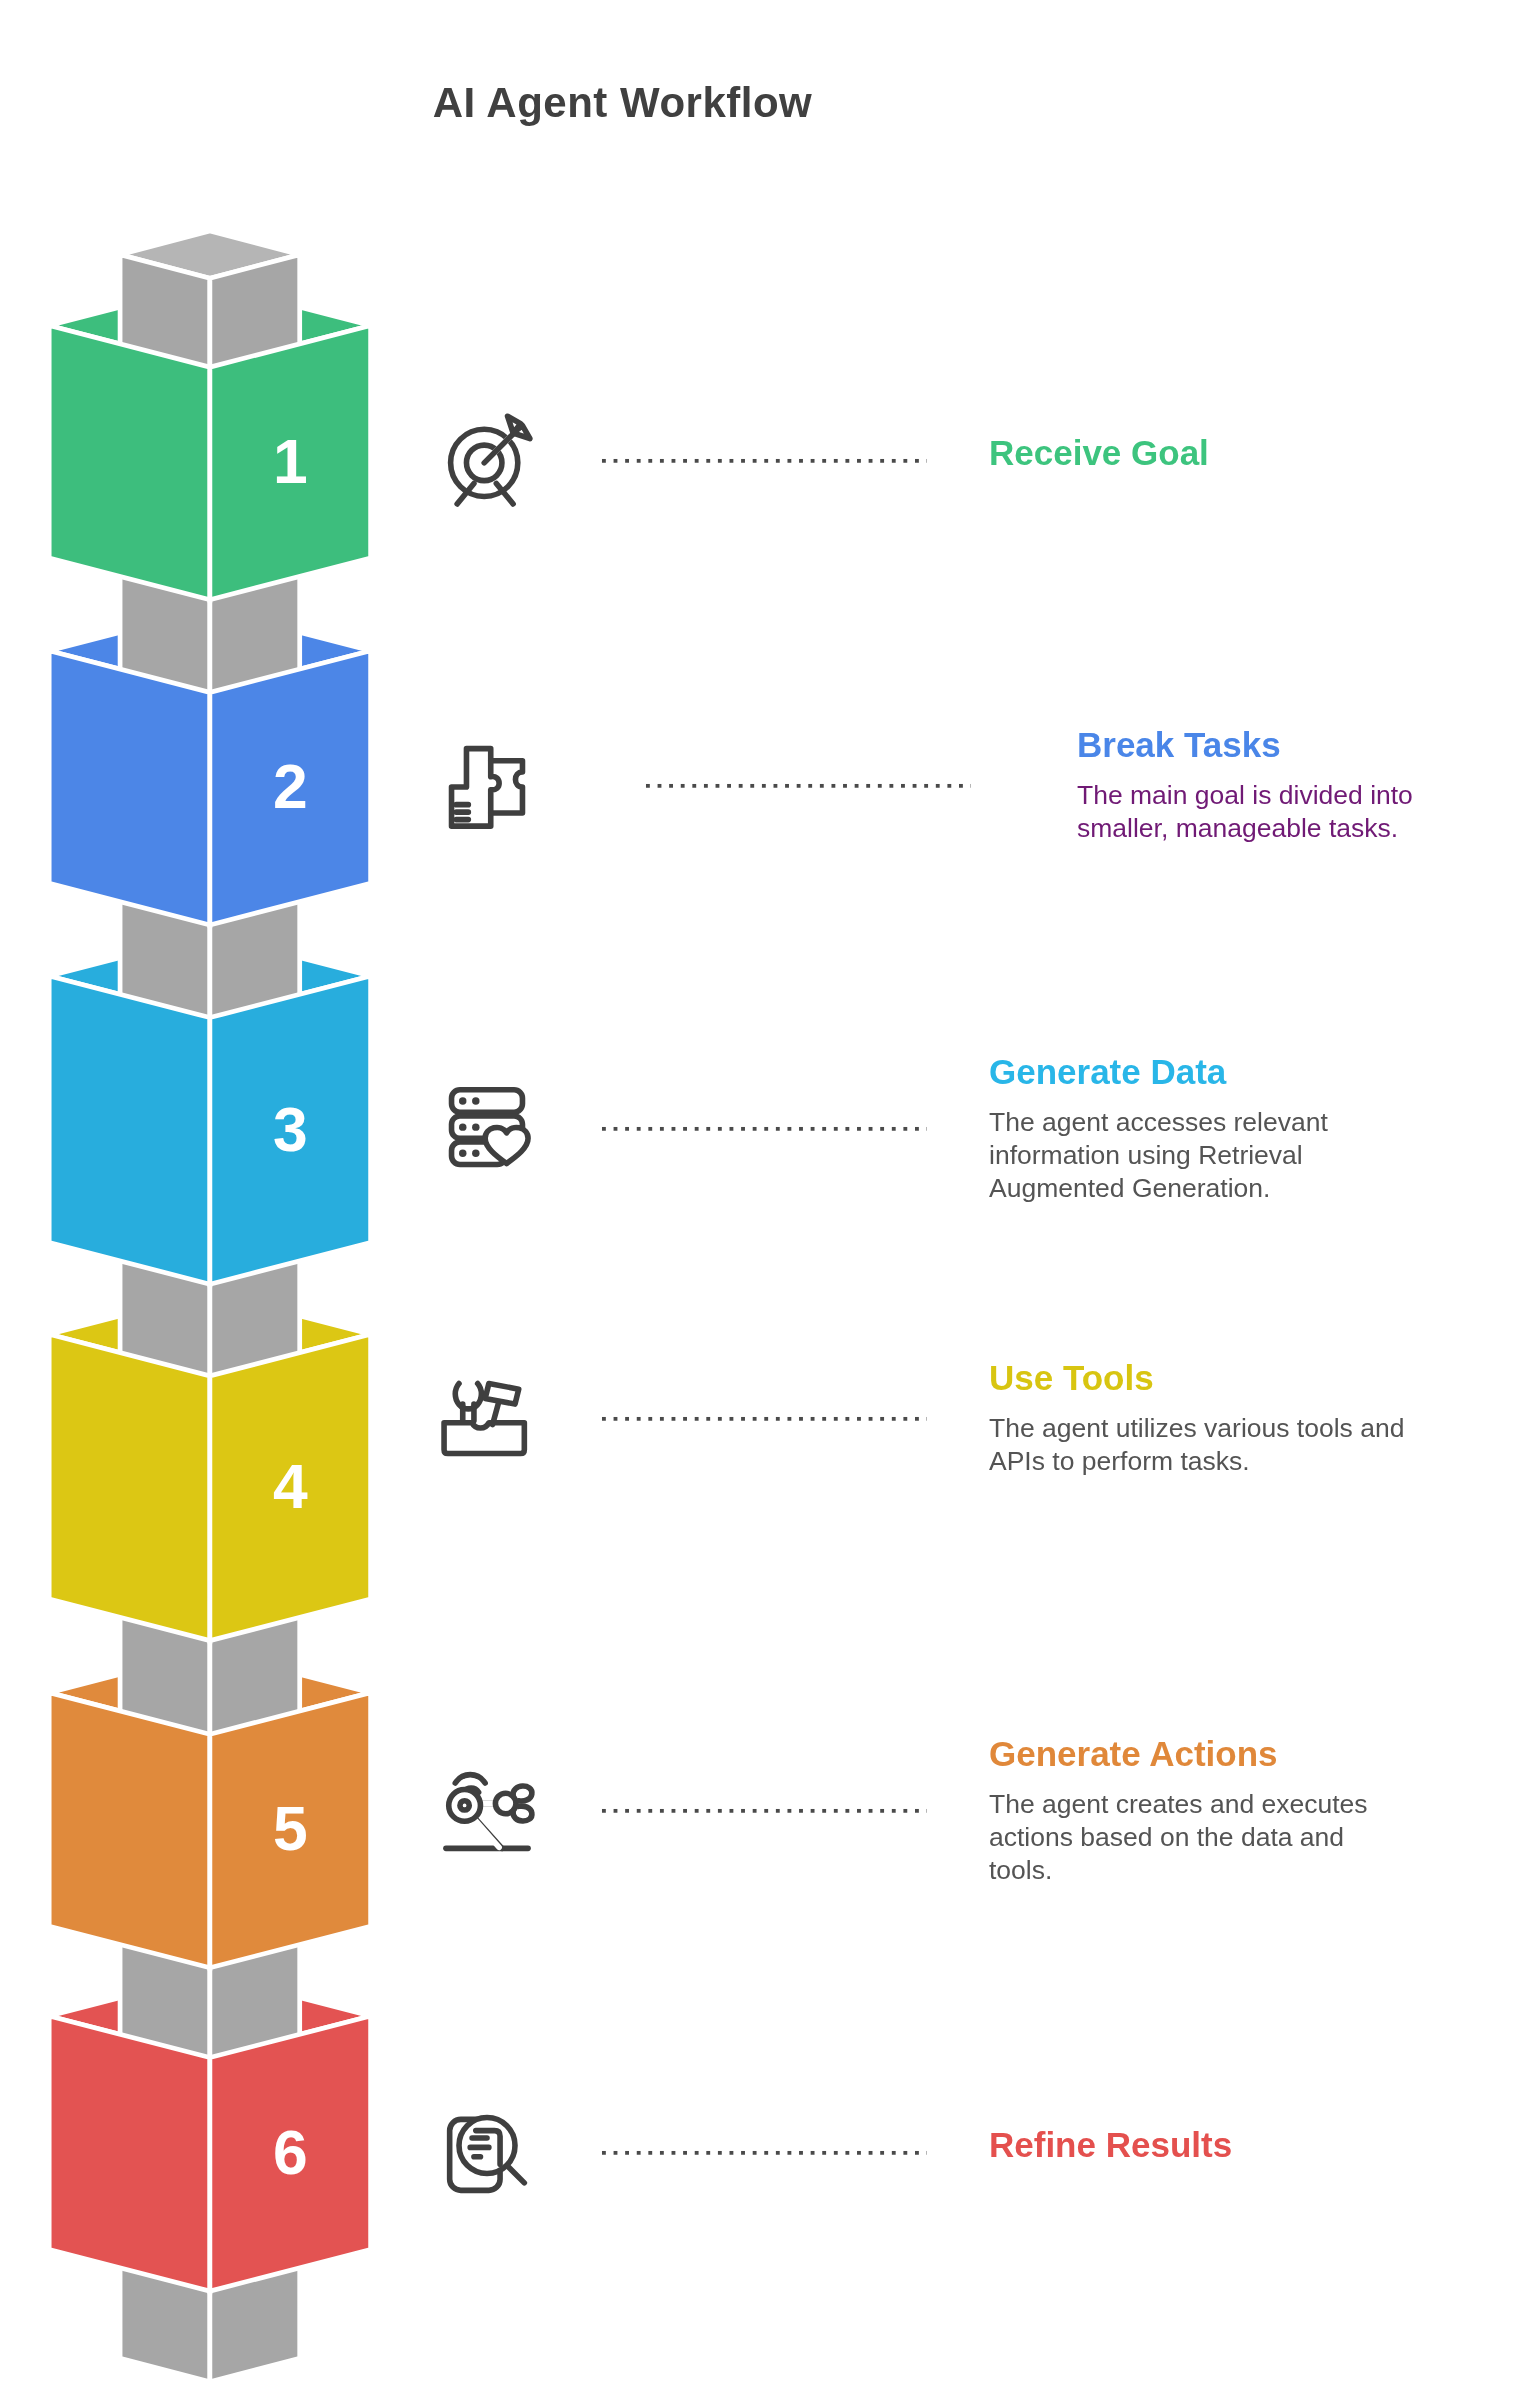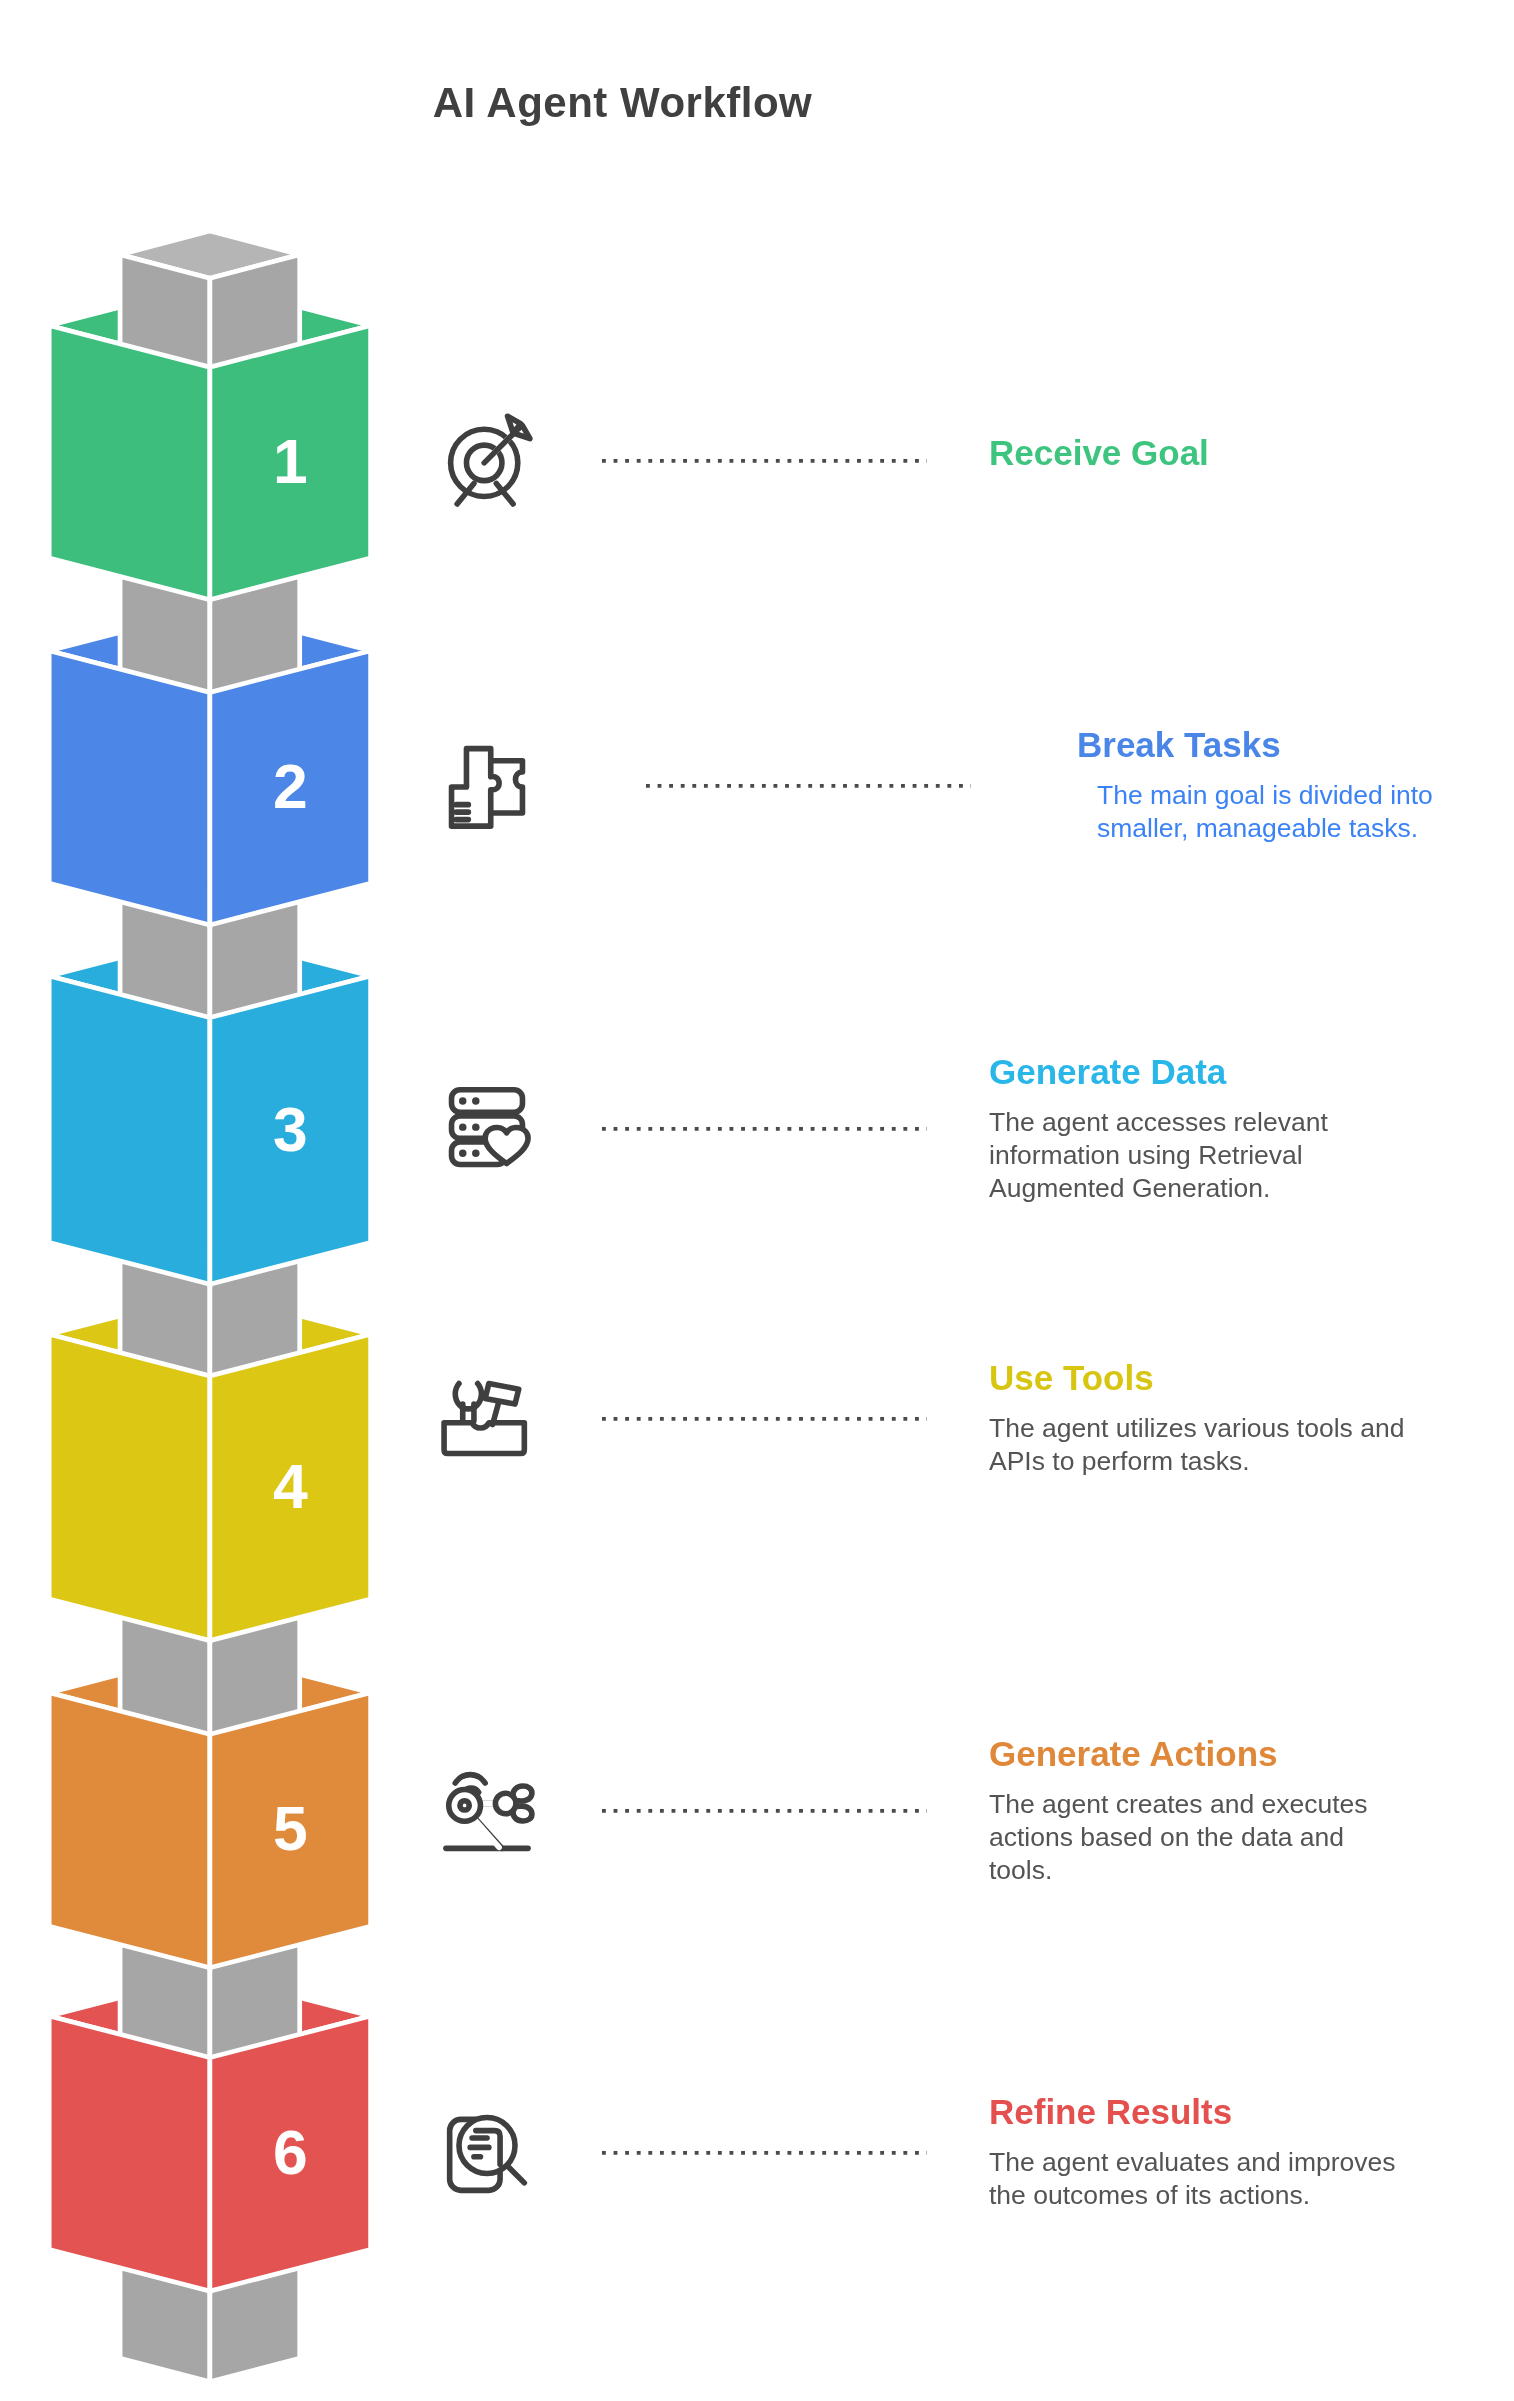--- a/index.html
+++ b/index.html
@@ -108,21 +108,21 @@
     <div class="icon-box">
       <svg class="icon-svg" width="112" height="112" viewBox="0 0 120 120" style="color: rgb(63, 63, 63);">
         <path d="M38,20 H64 V33 H98 V45 C88,45 88,61 98,61 V89 H64 V103 H22 V61 H38 V20"></path>
         <path d="M64,33 V50 C76,48 76,66 64,64 V89"></path>
         <path d="M27,80 H40 M27,88 H40 M27,96 H40" stroke-width="5"></path>
       </svg>
     </div>
     <div class="dots" style="color: rgb(74, 74, 74);"></div>
     <div class="text-block">
       <div class="step-title" style="color: rgb(74, 134, 232);">Break Tasks</div>
-      <div class="step-desc" style="color: #3b82f6; margin-left: 20px;">The main goal is divided into
+      <div class="step-desc" style="color: #701a75;">The main goal is divided into
 smaller, manageable tasks.</div>
     </div>
   </div>
 
   <div class="step" style="top:996px;">
     <div class="icon-box">
       <svg class="icon-svg" width="112" height="112" viewBox="0 0 120 120" style="color: rgb(63, 63, 63);">
         <rect x="22" y="18" width="76" height="24" rx="9"></rect>
         <rect x="22" y="46" width="76" height="24" rx="9"></rect>
         <rect x="22" y="74" width="58" height="24" rx="9"></rect>
@@ -194,19 +194,17 @@
         <rect class="fill-white" x="20" y="24" width="54" height="76" rx="12"></rect>
         <circle class="fill-white" cx="60" cy="52" r="30"></circle>
         <path d="M48,36 H68 Q74,36 74,42 V72" stroke-width="5"></path>
         <path d="M44,44 H60 M42,54 H62 M46,64 H53" stroke-width="5"></path>
         <path d="M82,74 L100,92" stroke-width="8"></path>
       </svg>
     </div>
     <div class="dots" style="color: rgb(74, 74, 74);"></div>
     <div class="text-block">
       <div class="step-title" style="color: rgb(228, 80, 78);">Refine Results</div>
-      <div class="step-desc" style="color: rgb(84, 84, 84);">The agent evaluates and improves
-the outcomes of its actions.</div>
     </div>
   </div>
 
 </div>
 
 
 </body></html>

